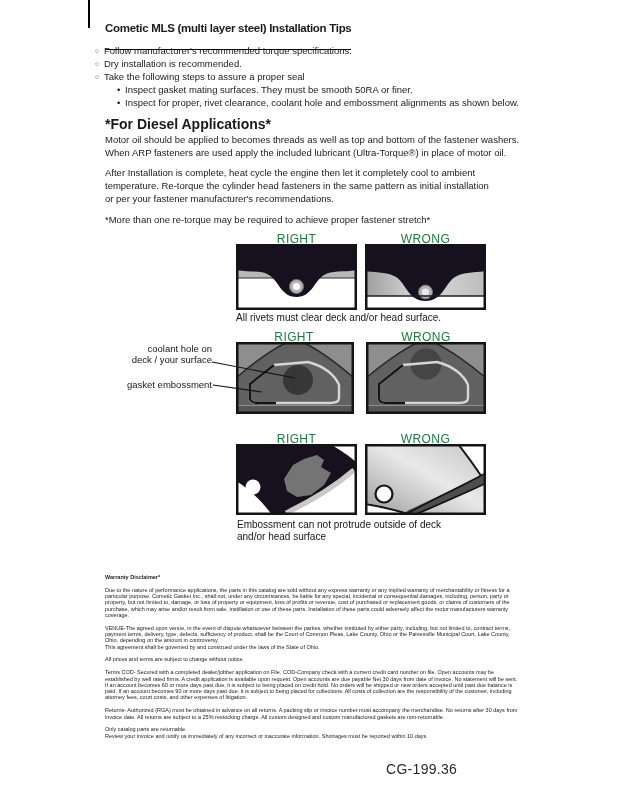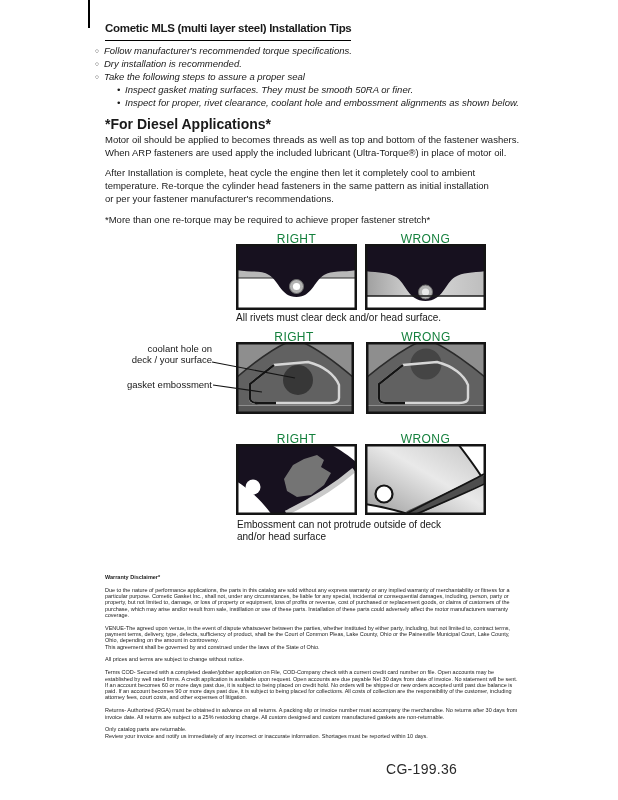--- a/index.html
+++ b/index.html
@@ -6,26 +6,26 @@
   .page {
     position:relative; width:618px; height:800px; background:#ffffff;
     font-family:"Liberation Sans","DejaVu Sans",sans-serif; color:#1a1a1a;
     overflow:hidden;
   }
   .crop-mark { position:absolute; left:88px; top:0; width:2px; height:28px; background:#000; }
 
   .title {
     position:absolute; left:105px; top:22px; margin:0;
     font-size:11.5px; font-weight:bold; letter-spacing:-0.3px;
-    border-bottom:1.6px solid #000; padding-bottom:6px;
+    border-bottom:1.6px solid #000; padding-bottom:15px;
   }
 
   .bullets { position:absolute; left:95px; top:44px; margin:0; padding:0; list-style:none;
              font-size:9.5px; line-height:13px; white-space:nowrap; }
-  .bullets li { display:flex; align-items:flex-end;font-style:italic; }
+  .bullets li { display:flex; align-items:flex-end; }
   .m1 { width:9px; font-size:6.5px; line-height:13px; }
   .b2 { padding-left:22px; }
   .m2 { width:8px; font-size:9.5px; line-height:12.5px; }
 
   .h-diesel { position:absolute; left:105px; top:116px; margin:0; font-size:14px; font-weight:bold;text-align:center; }
   .body-p { position:absolute; left:105px; margin:0; width:480px;
             font-size:9.5px; line-height:13px; white-space:pre-line; }
   .p1 { top:133px; } .p2 { top:166px; } .p-note { top:213px; }
 
   .fig-label { position:absolute; font-size:12px; letter-spacing:0.4px; text-align:center; color:#15803d; }

